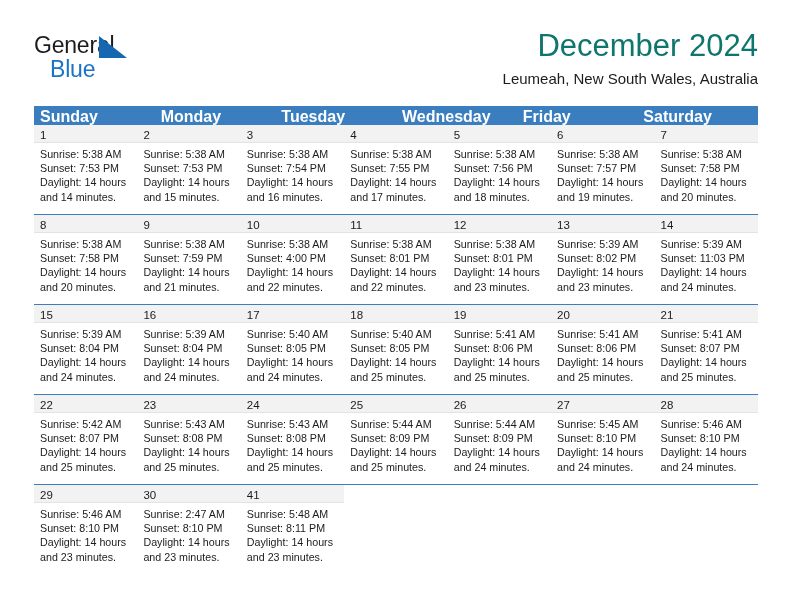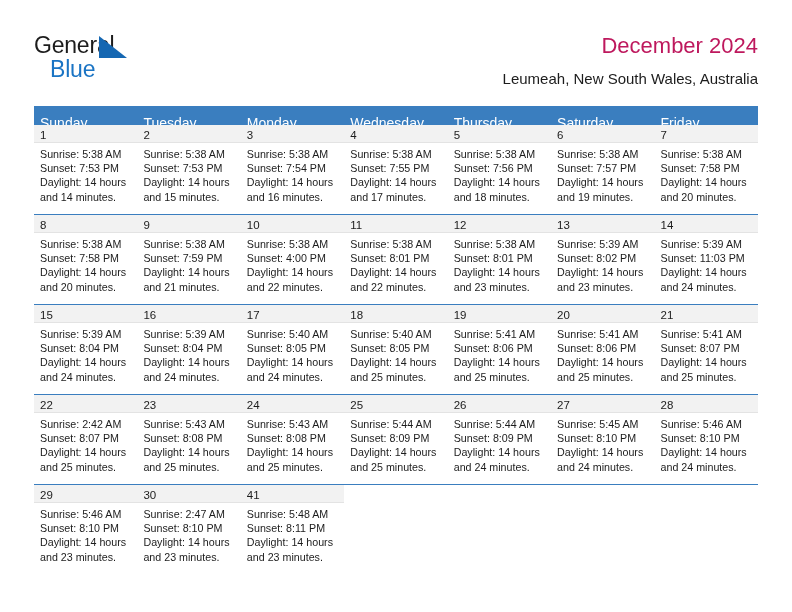--- a/index.html
+++ b/index.html
@@ -63,22 +63,22 @@
     color: #1a74c4;
     line-height: 26px;
   }
   .title-block {
     position: absolute;
     right: 0;
     top: 0;
     text-align: right;
   }
   .cal-title {
-    font-size: 22px;
-    color: #be185d;
+    font-size: 31px;
+    color: #0f766e;
     line-height: 36px;
     white-space: nowrap;
   }
   .cal-subtitle {
     font-size: 15px;
     color: #1c1c1c;
     line-height: 22px;
     margin-top: 4px;
     white-space: nowrap;
   }
@@ -91,26 +91,27 @@
     width: 724px;
   }
   .weekdays {
     display: flex;
     background: #3a7ebf;
   }
   .weekday {
     flex: 1 1 0;
     box-sizing: border-box;
     color: #ffffff;
-    font-size: 14px;
+    font-size: 16px;
     line-height: 18px;
-    padding: 8px 0 2px 6px;
+    padding: 2px 0 2px 6px;
     height: 19px;
     white-space: nowrap;
     overflow: hidden;
+    font-weight: bold;
   }
   .week {
     display: flex;
     border-top: 1.5px solid #3a7ebf;
   }
   .week.first {
     border-top: none;
   }
   .day {
     flex: 1 1 0;
@@ -160,26 +161,25 @@
     <div class="title-block">
       <div class="cal-title">December 2024</div>
       <div class="cal-subtitle">Leumeah, New South Wales, Australia</div>
     </div>
 
   </div>
 
   <div class="calendar">
     <div class="weekdays" id="weekday-row">
         <div class="weekday">Sunday</div>
+        <div class="weekday">Monday</div>
         <div class="weekday">Tuesday</div>
-        <div class="weekday">Monday</div>
         <div class="weekday">Wednesday</div>
-        <div class="weekday">Thursday</div>
+        <div class="weekday">Friday</div>
         <div class="weekday">Saturday</div>
-        <div class="weekday">Friday</div>
       </div>
     <div id="weeks-container">
         <div class="week first">
           <div class="day">
             <div class="day-num-band"><span class="day-num">1</span></div>
             <div class="day-info">
               <div>Sunrise: 5:38 AM</div>
               <div>Sunset: 7:53 PM</div>
               <div>Daylight: 14 hours</div>
               <div>and 14 minutes.</div>
@@ -367,21 +367,21 @@
               <div>Sunset: 8:07 PM</div>
               <div>Daylight: 14 hours</div>
               <div>and 25 minutes.</div>
             </div>
           </div>
         </div>
         <div class="week">
           <div class="day">
             <div class="day-num-band"><span class="day-num">22</span></div>
             <div class="day-info">
-              <div>Sunrise: 2:42 AM</div>
+              <div>Sunrise: 5:42 AM</div>
               <div>Sunset: 8:07 PM</div>
               <div>Daylight: 14 hours</div>
               <div>and 25 minutes.</div>
             </div>
           </div>
           <div class="day">
             <div class="day-num-band"><span class="day-num">23</span></div>
             <div class="day-info">
               <div>Sunrise: 5:43 AM</div>
               <div>Sunset: 8:08 PM</div>

